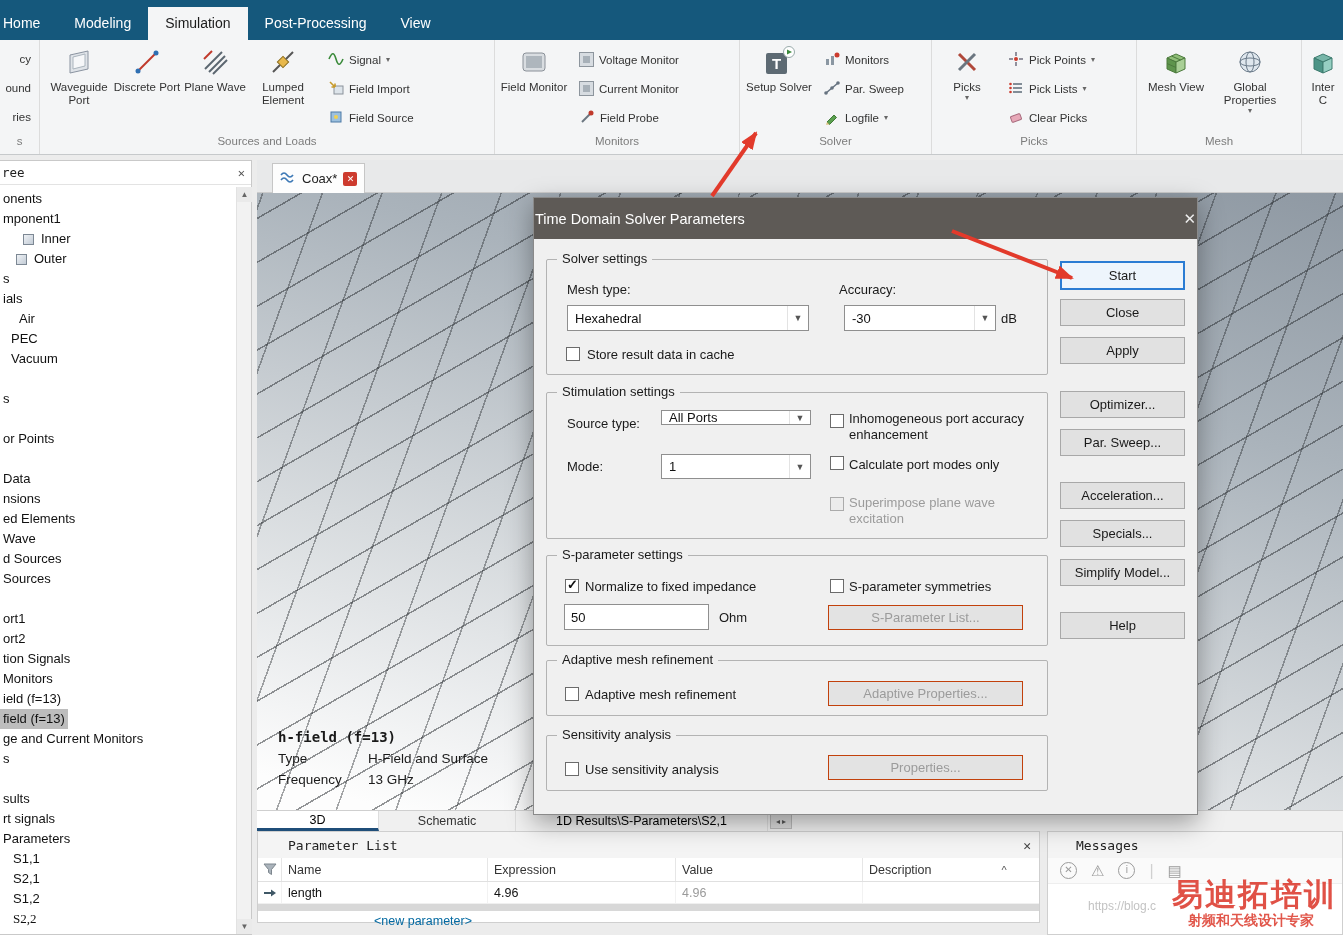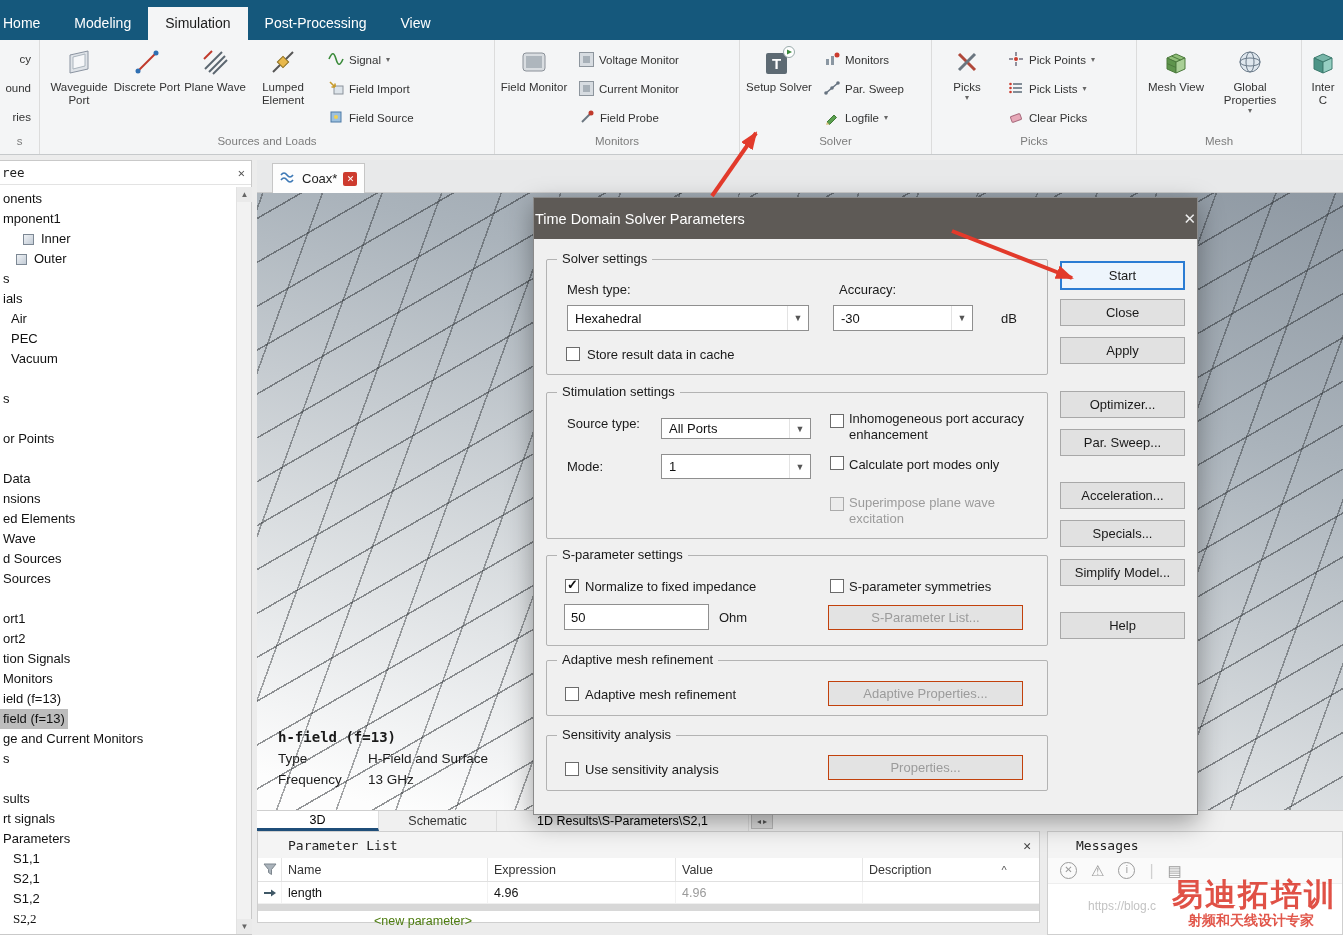--- a/index.html
+++ b/index.html
@@ -57,35 +57,35 @@
       repeating-linear-gradient(110deg,rgba(40,44,48,.42) 0 1.5px,transparent 1.5px 56px);}
   #v-overlay{position:absolute;left:21px;top:536px;color:#1a1a1a}
   #v-overlay .ot{font-family:"DejaVu Sans Mono",monospace;font-weight:bold;font-size:14px}
   .orow{display:flex;font-size:13.5px;margin-top:6px}
   .orow .ok{width:90px}
 
   
   #bottomtabs{position:absolute;left:257px;top:810px;right:0;height:21px;background:#f0f0f0;border-top:1px solid #cfcfcf;display:flex;font-size:12.5px;align-items:stretch}
   .btab{display:flex;align-items:center;justify-content:center;padding:0 10px;color:#333;border-right:1px solid #ddd}
   .btab.active{background:#fff;border-bottom:3px solid #1f4e79;color:#000;width:122px}
-  .btab.mid{width:118px}
+  .btab.mid{width:137px}
   .btab.wide{width:252px;color:#000000;white-space:nowrap;overflow:hidden}
   #tabscroll{width:22px;height:16px;margin:2px 0 0 2px;background:#dcdcdc;border:1px solid #bbb;font-size:8px;color:#555;display:flex;align-items:center;justify-content:center;gap:2px}
 
   
   #paramlist{position:absolute;left:257px;top:831px;width:783px;bottom:12px;background:#fff;border:1px solid #cfcfcf}
   .panelhead{height:26px;display:flex;align-items:center;font-family:"DejaVu Sans Mono",monospace;font-size:13px;color:#222;background:#f4f4f4;padding:0 8px 0 30px}
   .panelhead .closex{margin-left:auto;color:#444;font-size:13px}
   #paramcols{height:24px;display:flex;border-bottom:1px solid #e0e0e0;font-size:12.5px;color:#333;align-items:center}
   .pc{border-right:1px solid #e6e6e6;height:100%;display:flex;align-items:center;padding-left:6px}
   .pc.c0{width:24px;justify-content:center;padding-left:0}
   .pc.c1{width:206px}.pc.c2{width:188px}.pc.c3{width:187px}.pc.c4{flex:1;border-right:none}
   #paramrow{height:22px;display:flex;font-size:12.5px;color:#111;align-items:center;border-bottom:1px solid #f0f0f0}
   #paramband{height:7px;background:#d8d8d8}
-  #paramnew{height:20px;display:flex;align-items:center;font-size:12.5px;color:#4d7c0f;padding-left:116px}
+  #paramnew{height:20px;display:flex;align-items:center;font-size:12.5px;color:#0369a1;padding-left:116px}
   .valgray{color:#9a9a9a}
   .sortind{margin-left:70px;color:#555;font-size:11px}
 
   
   #messages{position:absolute;left:1047px;top:831px;right:0;bottom:0;background:#fff;border:1px solid #cfcfcf}
   #msgtools{height:26px;display:flex;align-items:center;gap:14px;padding-left:12px;background:#fafafa;border-bottom:1px solid #eee;color:#8f8f8f}
   .mico{width:17px;height:17px;border:1.5px solid #9a9a9a;border-radius:50%;font-size:10px;line-height:14px;text-align:center;color:#9a9a9a}
   .mico.plain{border:none;font-size:15px;line-height:17px;width:auto}
   .msep{color:#d0d0d0}
 
@@ -404,21 +404,21 @@
         <div class="tree-item" style="padding-left: 16px;">
           <span class="cube-icon"></span>
           <span class="tl">Outer</span>
         </div>
         <div class="tree-item">
           <span class="tl">s</span>
         </div>
         <div class="tree-item">
           <span class="tl">ials</span>
         </div>
-        <div class="tree-item" style="padding-left: 8px;">
+        <div class="tree-item" style="padding-left: 16px;">
           <span class="tl">Air</span>
         </div>
         <div class="tree-item" style="padding-left: 8px;">
           <span class="tl">PEC</span>
         </div>
         <div class="tree-item" style="padding-left: 8px;">
           <span class="tl">Vacuum</span>
         </div>
         <div class="tree-item">
           <span class="tl"></span>
@@ -610,33 +610,33 @@
 
     <div class="grp" style="left:12px;top:61px;width:502px;height:116px">
       <span class="legend">Solver settings</span>
     </div>
     <div class="dlab dlabel" style="left:33px;top:84px">Mesh type:</div>
     <div class="combo" style="left:33px;top:107px;width:242px;height:26px">
       <span>Hexahedral</span>
       <span class="cchev">▼</span>
     </div>
     <div class="dlabel" style="left:305px;top:84px">Accuracy:</div>
-    <div class="combo" style="left:299px;top:107px;width:140px;height:26px">
+    <div class="combo" style="left:310px;top:107px;width:152px;height:26px">
       <span>-30</span>
       <span class="cchev">▼</span>
     </div>
     <div class="dlabel" style="left:467px;top:113px">dB</div>
     <div class="cb" style="left:32px;top:149px"></div>
     <div class="dlabel" style="left:53px;top:149px">Store result data in cache</div>
 
     <div class="grp" style="left:12px;top:194px;width:502px;height:147px">
       <span class="legend">Stimulation settings</span>
     </div>
     <div class="dlabel" style="left:33px;top:218px">Source type:</div>
-    <div class="combo" style="left:127px;top:220px;width:150px;height:21px">
+    <div class="combo" style="left:127px;top:212px;width:150px;height:15px">
       <span>All Ports</span>
       <span class="cchev">▼</span>
     </div>
     <div class="cb" style="left:296px;top:216px"></div>
     <div class="dlabel wrap" style="left:315px;top:213px;width:195px">Inhomogeneous port accuracy enhancement</div>
     <div class="dlabel" style="left:33px;top:261px">Mode:</div>
     <div class="combo" style="left:127px;top:256px;width:150px;height:25px">
       <span>1</span>
       <span class="cchev">▼</span>
     </div>

